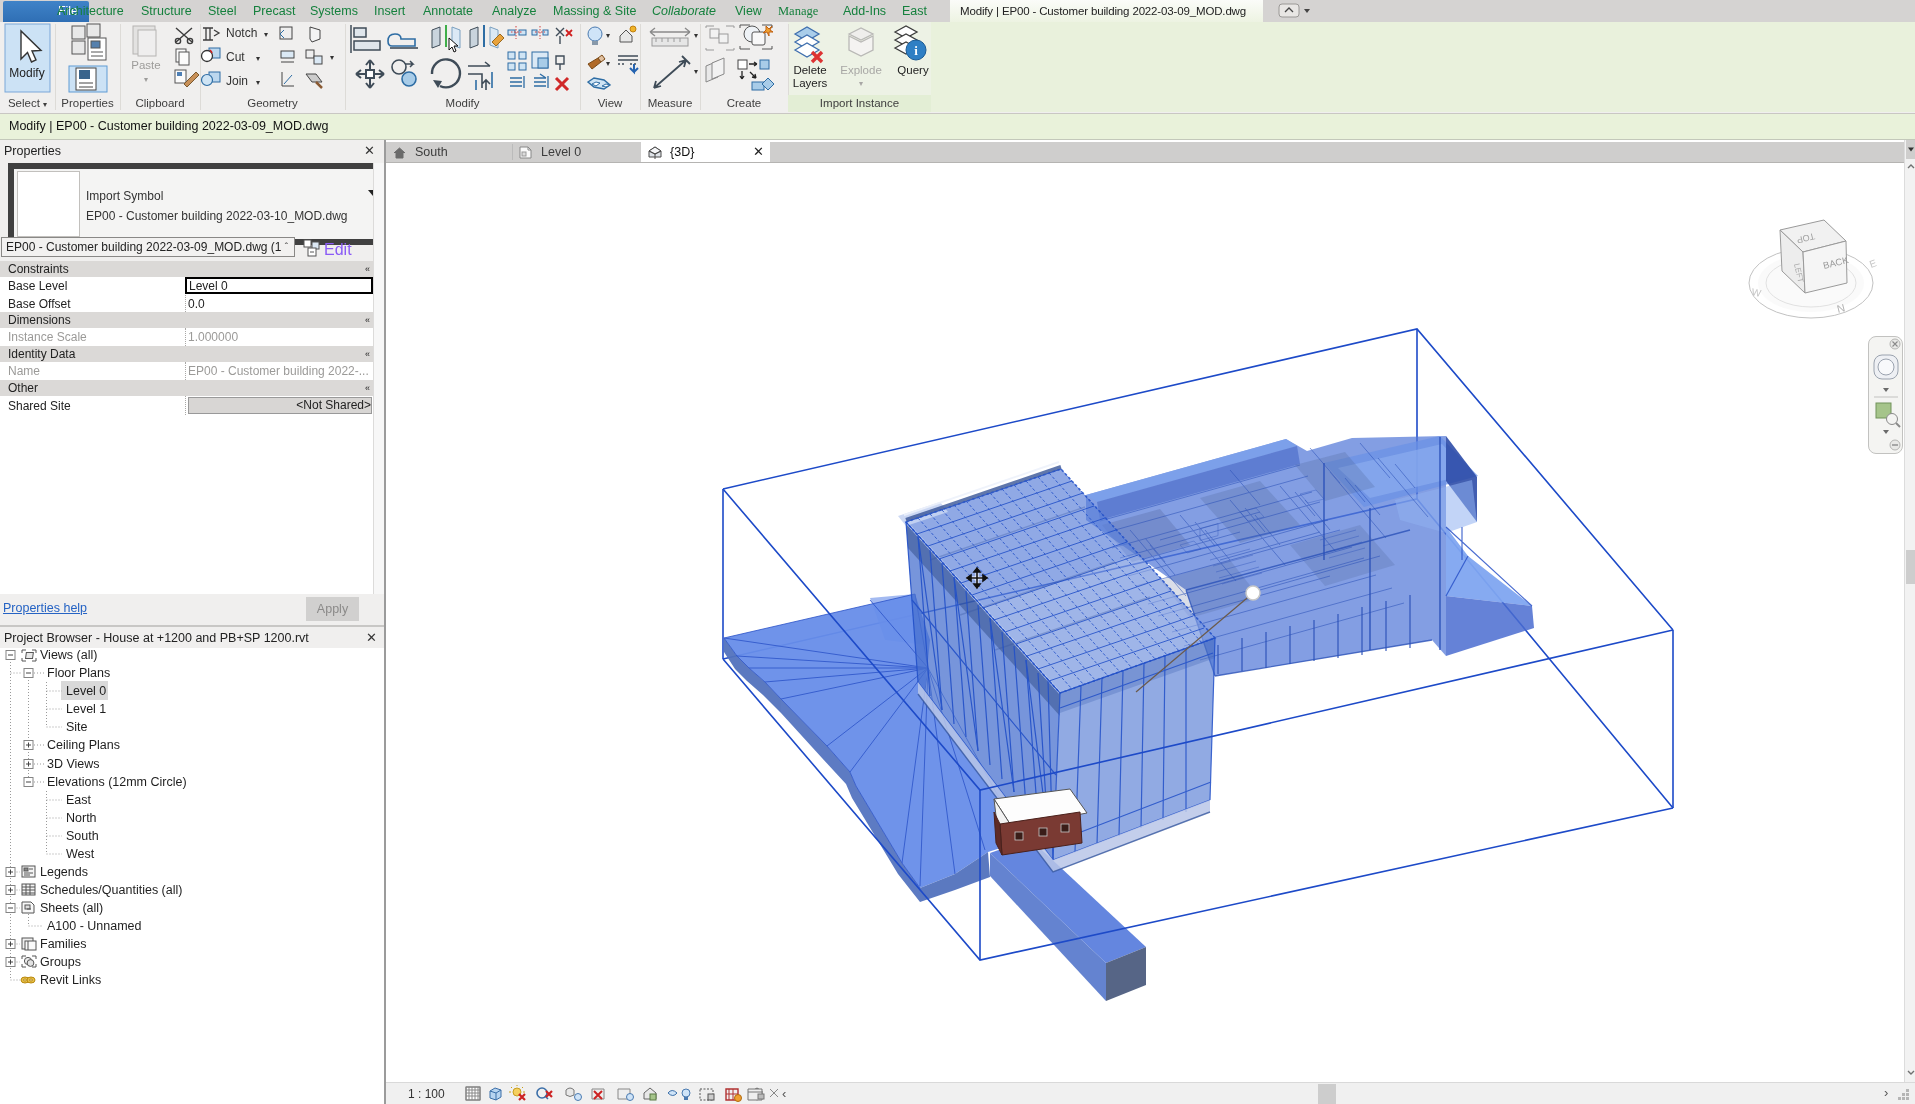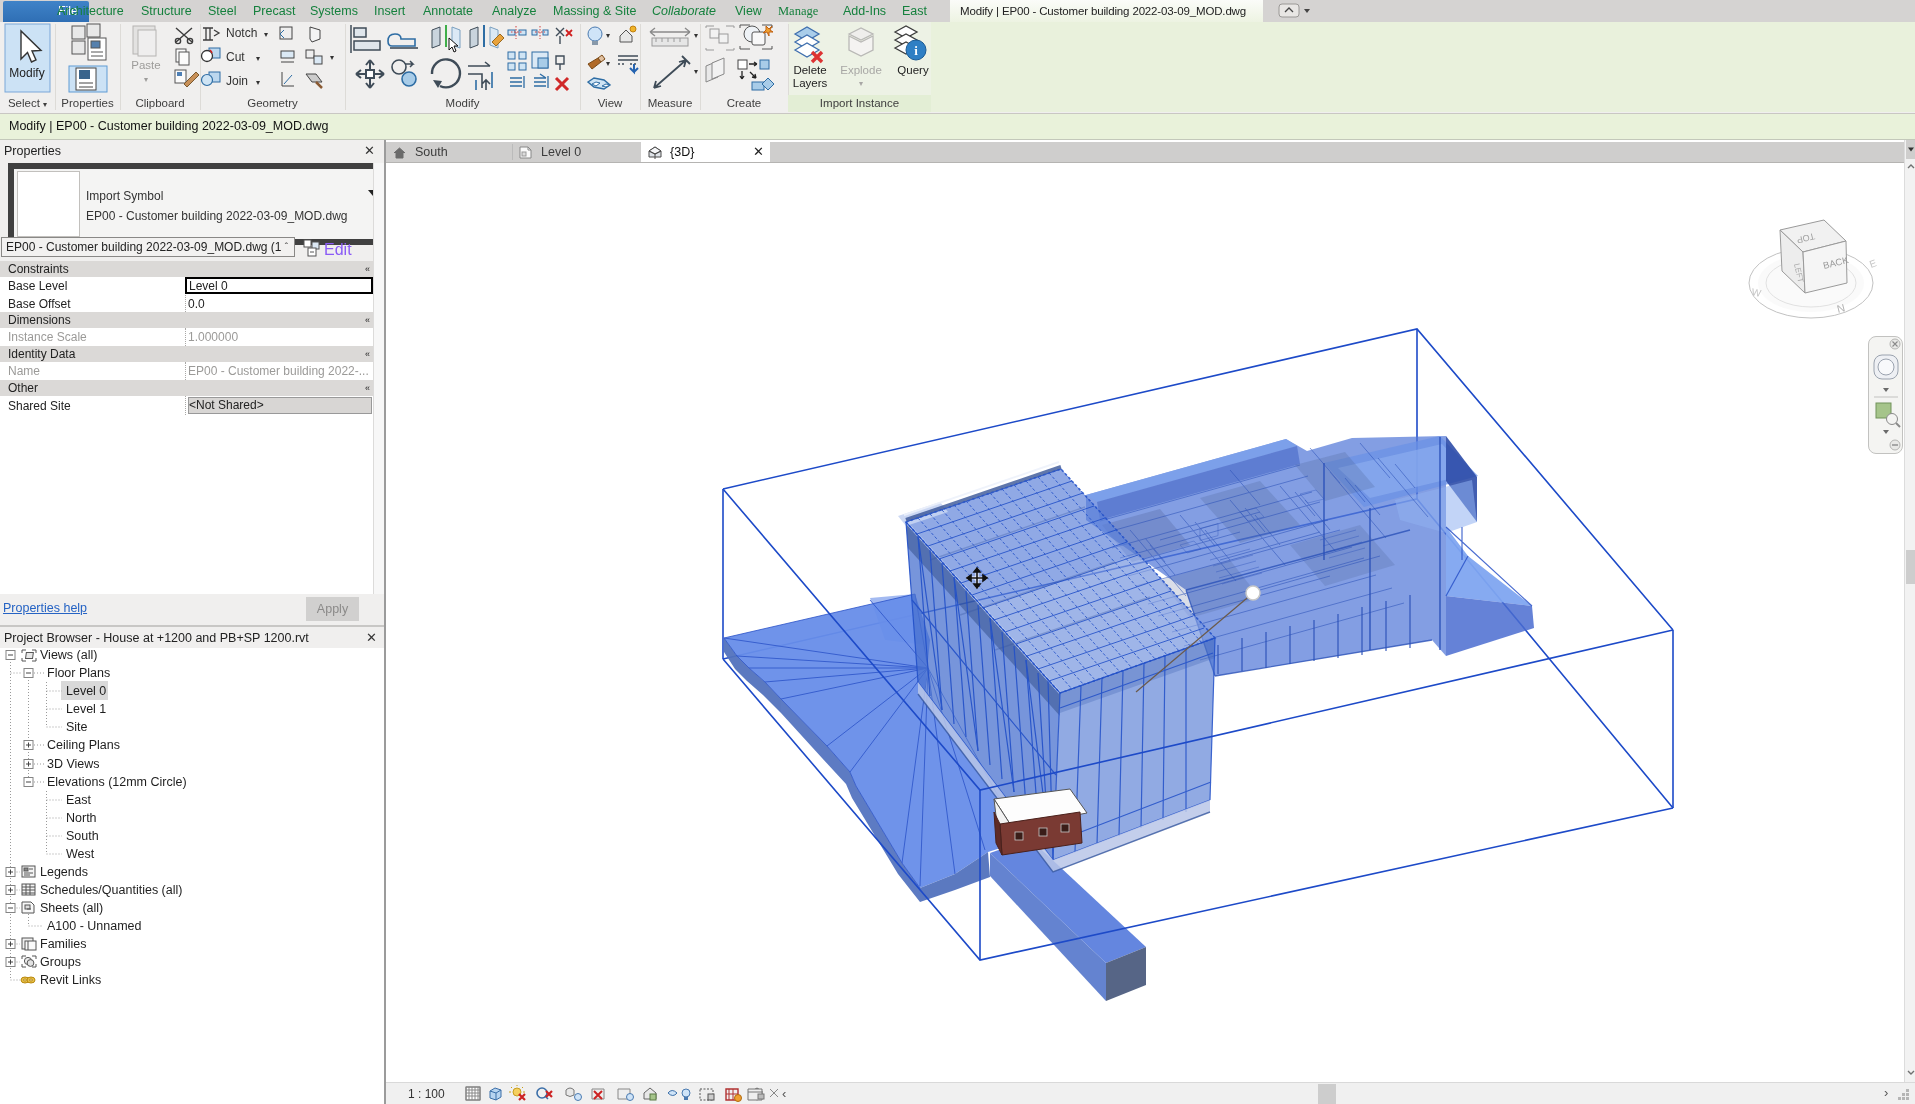--- a/index.html
+++ b/index.html
@@ -281,21 +281,21 @@
 </div>
 <div class="abs" id="modbar">Modify | EP00 - Customer building 2022-03-09_MOD.dwg</div>
 <div class="abs" id="leftcol">
 
   <div class="abs" style="left:0;top:1px;width:374px;height:20px;background:#f0efee;font-size:12.5px;color:#222;line-height:20px;padding-left:4px;">Properties</div>
   <div class="abs" style="left:364px;top:5px;width:12px;height:12px;color:#333;font-size:13px;line-height:12px;">✕</div>
 
   <div class="abs" style="left:8px;top:23px;width:366px;height:70px;background:#f4f4f3;border:6px solid #404040;">
     <div class="abs" style="left:3px;top:2px;width:61px;height:64px;background:#fff;border:1px solid #c2c0bd;"></div>
     <div class="abs" style="left:72px;top:20px;font-size:12px;color:#333;">Import Symbol</div>
-    <div class="abs" style="left:72px;top:40px;font-size:12px;color:#333;">EP00 - Customer building 2022-03-09_MOD.dwg</div>
+    <div class="abs" style="left:72px;top:40px;font-size:12px;color:#333;">EP00 - Customer building 2022-03-10_MOD.dwg</div>
   </div>
   <div class="abs" style="left:368px;top:50px;width:0;height:0;border-left:5px solid transparent;border-right:5px solid transparent;border-top:6px solid #222;"></div>
 
   <div class="abs" style="left:1px;top:97px;width:294px;height:20px;background:#f2f1f0;border:1px solid #898886;font-size:12px;color:#222;line-height:19px;padding-left:4px;box-sizing:border-box;white-space:nowrap;overflow:hidden;">EP00 - Customer building 2022-03-09_MOD.dwg (1 <span style="font-size:10px;color:#444;">ˆ</span></div>
   <svg class="abs" style="left:303px;top:99px" width="18" height="18">
       <g stroke="#555" fill="#fff">
         <rect x="1" y="1" width="7" height="7"></rect>
         <rect x="9" y="3" width="7" height="7" fill="#dce8f4"></rect>
         <rect x="5" y="9" width="8" height="8"></rect>
         <line x1="7" y1="13" x2="11" y2="13"></line>
@@ -321,21 +321,21 @@
     </div>
   <div class="abs" style="left:0;top:206px;width:375px;height:16px;background:#dbd9d7;font-size:12px;color:#222;line-height:16px;padding-left:8px;box-sizing:border-box;">Identity Data<span style="position:absolute;right:6px;font-size:9px;letter-spacing:-1px;">«</span></div>
   <div class="abs" style="left:0;top:222px;width:375px;height:18px;border-bottom:1px dotted #a9a8a6;font-size:12px;color:#9b9a98;background:#fff;">
       <span style="position:absolute;left:8px;top:2px;">Name</span>
       <span style="position:absolute;left:188px;top:2px;">EP00 - Customer building 2022-...</span>
       <span class="abs" style="left:185px;top:0;width:1px;height:18px;border-left:1px dotted #a9a8a6;"></span>
     </div>
   <div class="abs" style="left:0;top:240px;width:375px;height:16px;background:#dbd9d7;font-size:12px;color:#222;line-height:16px;padding-left:8px;box-sizing:border-box;">Other<span style="position:absolute;right:6px;font-size:9px;letter-spacing:-1px;">«</span></div>
   <div class="abs" style="left:0;top:256px;width:375px;height:19px;border-bottom:1px dotted #a9a8a6;font-size:12px;color:#222;background:#fff;">
       <span style="position:absolute;left:8px;top:3px;">Shared Site</span>
-      <span class="abs" style="left:188px;top:1px;width:182px;height:15px;background:#d8d6d4;border:1px solid #999;text-align:left;line-height:15px;font-size:12px;">&lt;Not Shared&gt;</span>
+      <span class="abs" style="left:188px;top:1px;width:182px;height:15px;background:#d8d6d4;border:1px solid #999;text-align:right;line-height:15px;font-size:12px;">&lt;Not Shared&gt;</span>
       <span class="abs" style="left:185px;top:0;width:1px;height:19px;border-left:1px dotted #a9a8a6;"></span>
     </div>
   <div class="abs" style="left:0;top:275px;width:374px;height:179px;background:#fff;"></div>
   <div class="abs" style="left:373px;top:23px;width:1px;height:431px;background:#dcdbda;"></div>
   <div class="abs" style="left:374px;top:23px;width:10px;height:431px;background:#f7f7f7;"></div>
 
   <div class="abs" style="left:0;top:454px;width:384px;height:30px;background:#f0efee;"></div>
   <div class="abs" style="left:3px;top:461px;font-size:12.5px;color:#2563c4;text-decoration:underline;">Properties help</div>
   <div class="abs" style="left:306px;top:457px;width:53px;height:24px;background:#d1d0cf;color:#8b8a89;font-size:12.5px;text-align:center;line-height:24px;">Apply</div>
 

